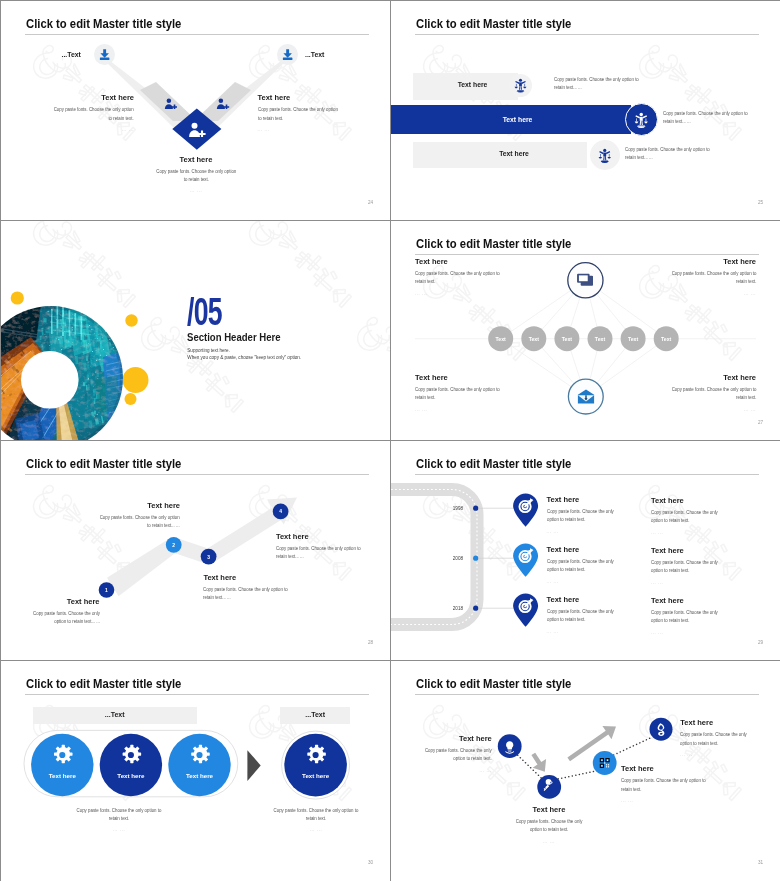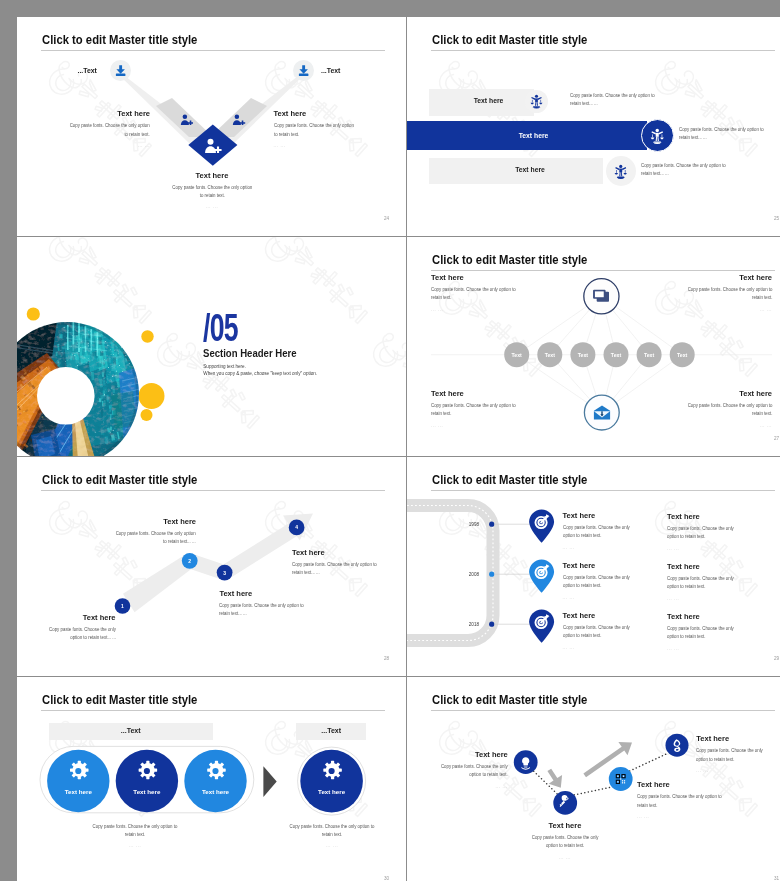--- a/index.html
+++ b/index.html
@@ -1,20 +1,20 @@
 <!DOCTYPE html>
 <html><head>
 <meta charset="utf-8">
 <title>Slide Deck Thumbnails</title>
 <style>
   html,body{margin:0;padding:0;background:#fff;}
   body{width:780px;height:881px;overflow:hidden;font-family:"Liberation Sans",sans-serif;}
   .grid{position:absolute;left:0;top:0;width:780px;height:881px;background:#8c8c8c;
         display:grid;grid-template-columns:389px 389px;grid-template-rows:219px 219px 219px 220px;
-        gap:1px;padding:17px;box-sizing:border-box;}
+        gap:1px;padding:1px;box-sizing:border-box;}
   .slide{position:relative;background:#fff;overflow:hidden;}
   .slide-inner{position:absolute;left:0;top:0;width:389px;height:219px;}
   .wm{position:absolute;left:0;top:0;width:389px;height:219px;pointer-events:none;opacity:1;}
   .stitle{position:absolute;left:24.8px;top:14.5px;font-size:13.4px;font-weight:bold;color:#111;
           white-space:nowrap;transform:scaleX(0.842);transform-origin:0 0;}
   .srule{position:absolute;left:24px;top:33px;width:344px;height:1px;background:#c9c9c9;}
   .pnum{position:absolute;right:17px;top:199px;font-size:4.6px;color:#9a9a9a;}
   .th{font-weight:bold;color:#1b1b1b;font-size:7.5px;line-height:9px;}
   .body{color:#555;font-size:4.95px;line-height:8.2px;margin-top:4.2px;transform:scaleX(0.885);width:112.99%;transform-origin:0 0;}
   [style*="text-align:right"] > .body{transform-origin:100% 0;margin-left:-12.99%;}

